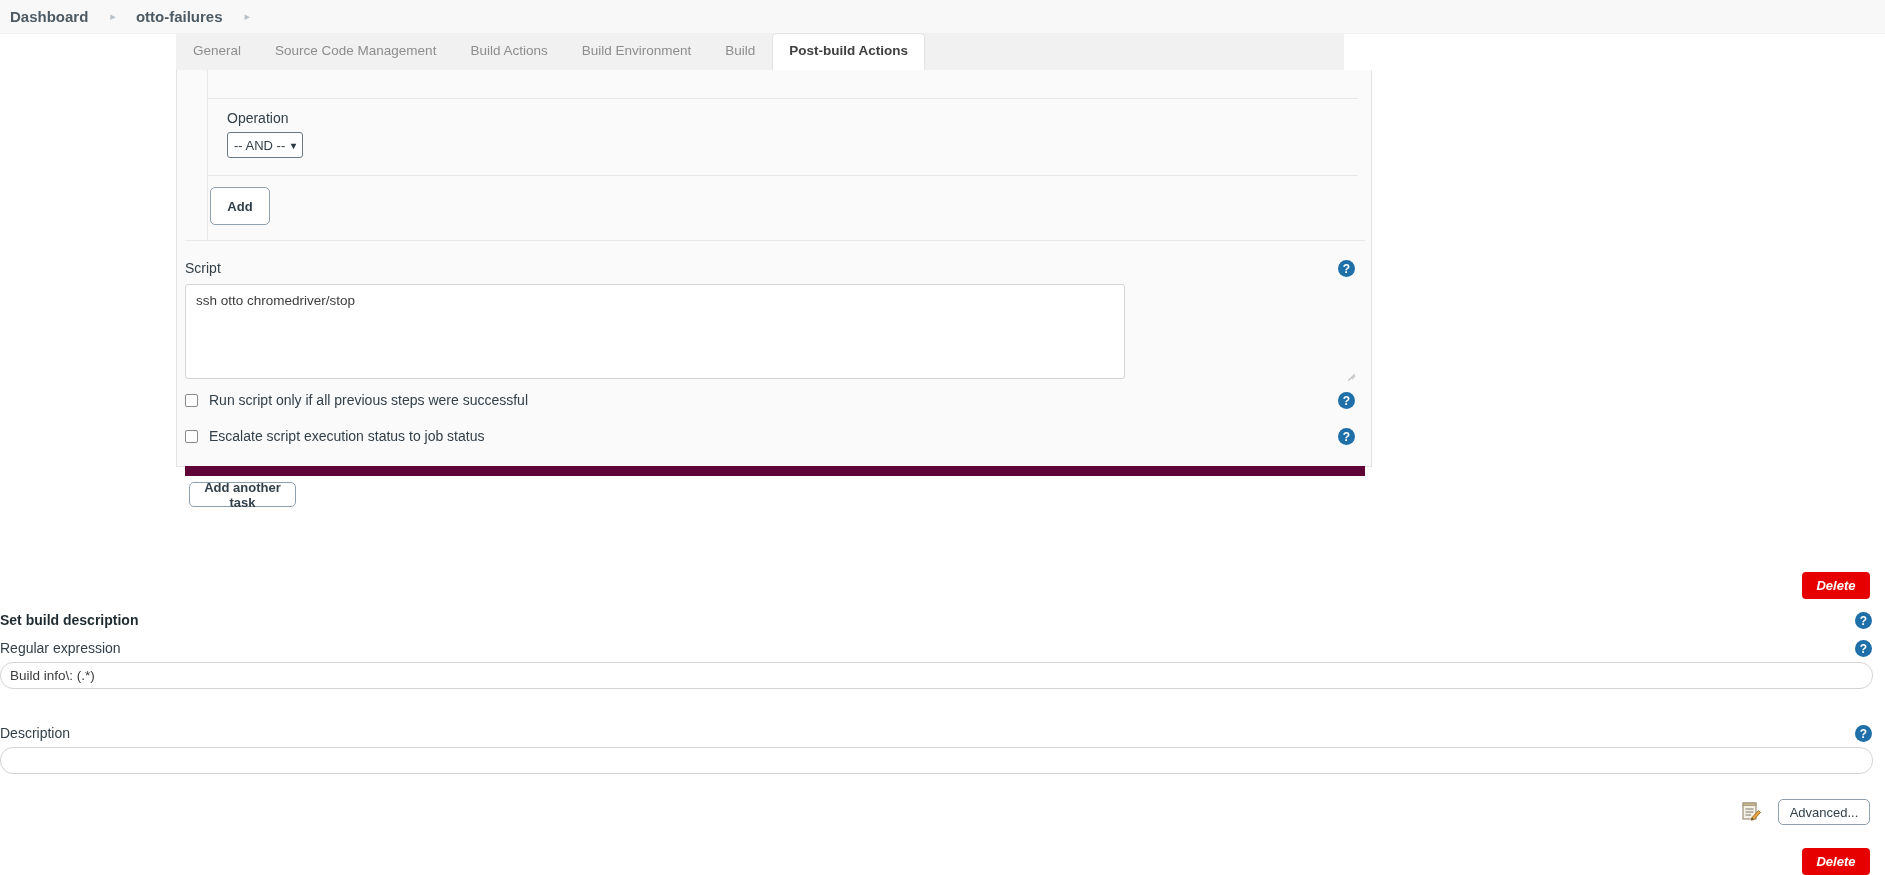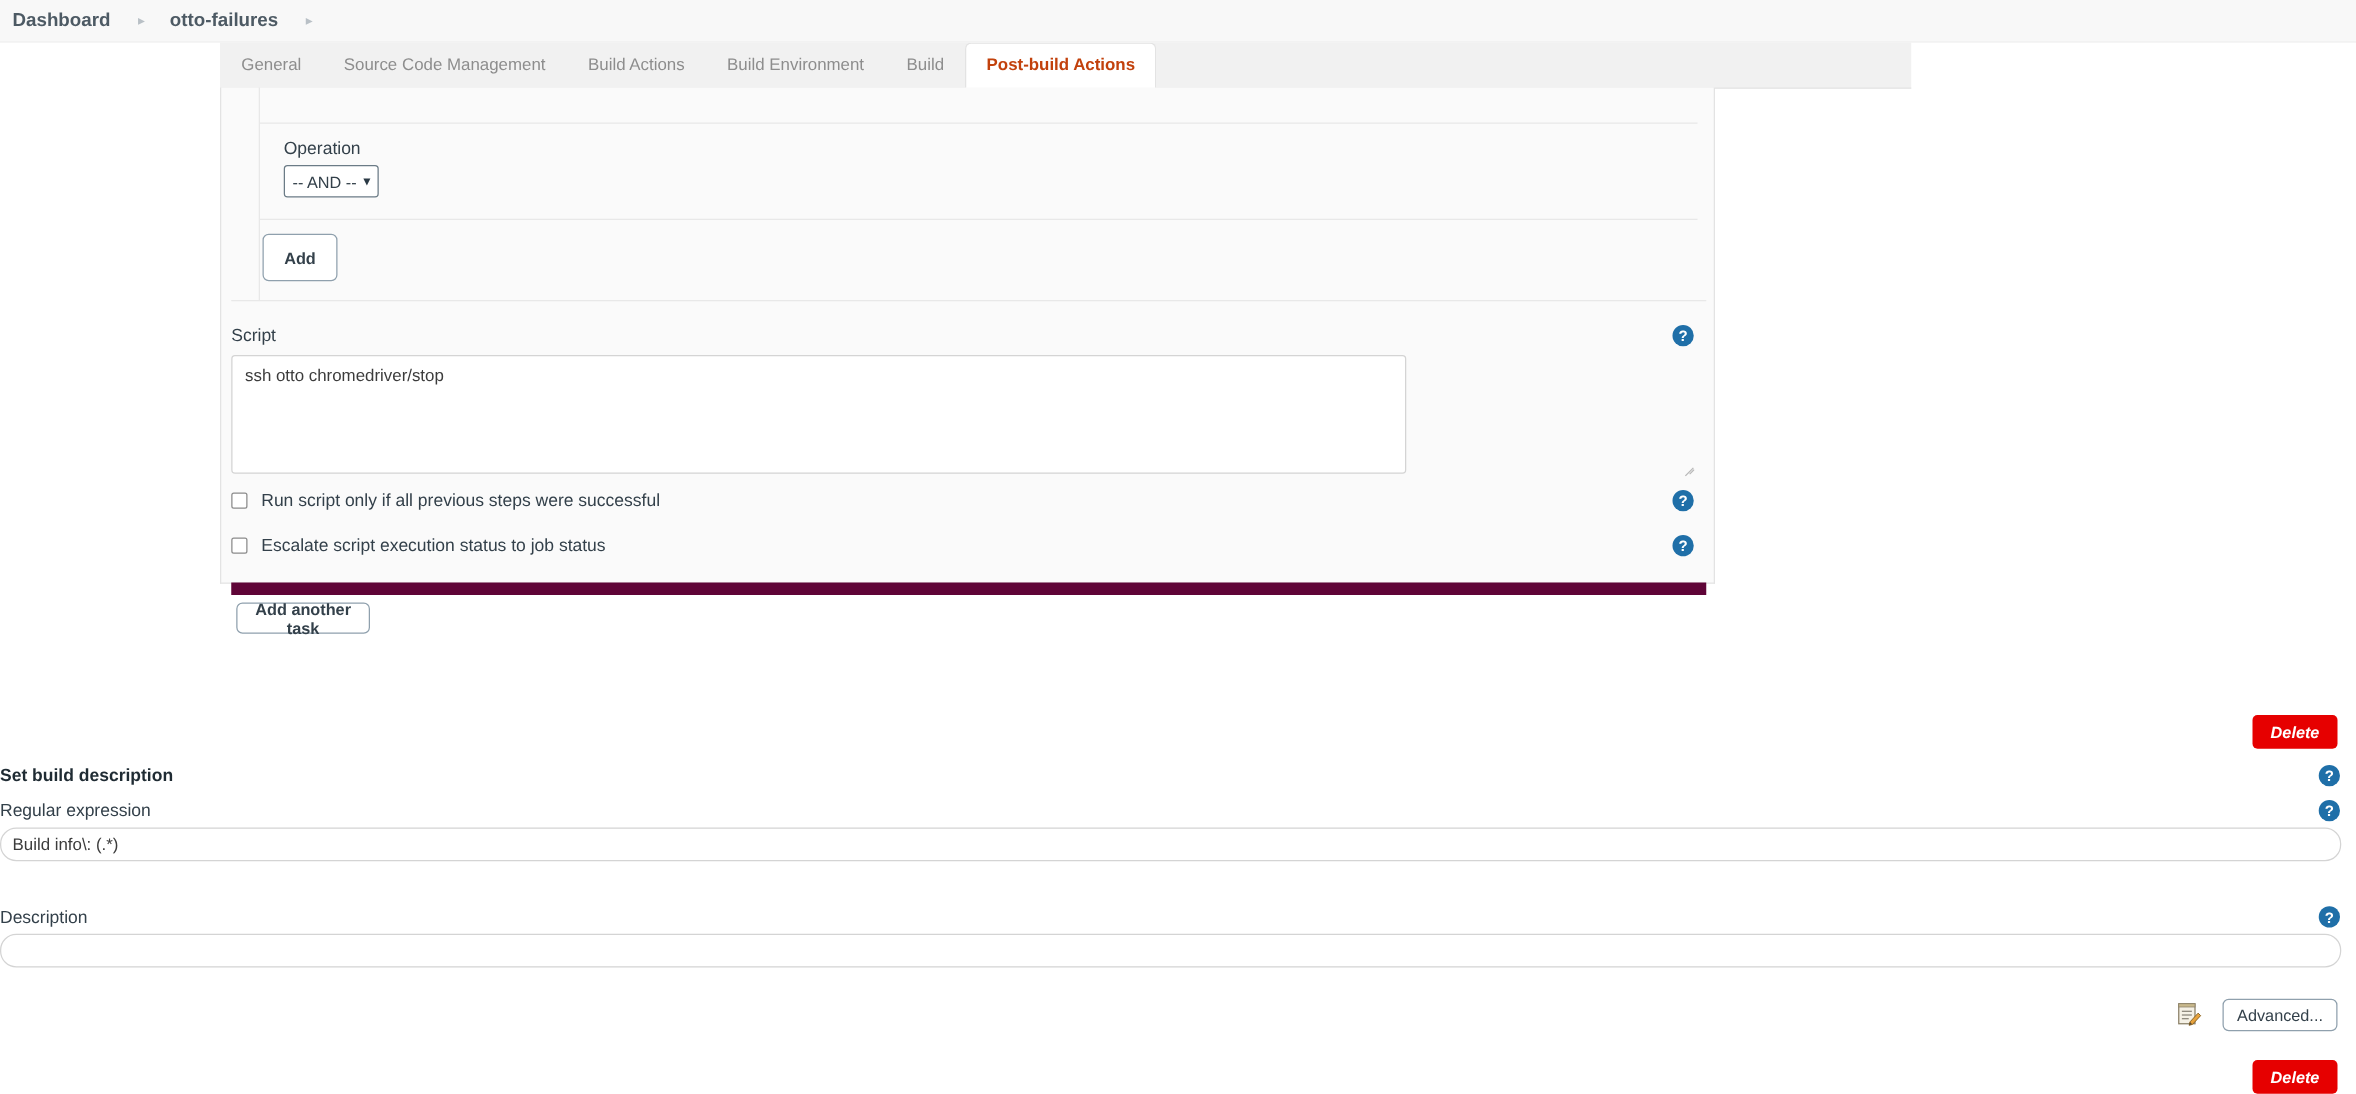--- a/index.html
+++ b/index.html
@@ -33,38 +33,38 @@
     font-size: 11px;
     padding: 0 16px 0 18px;
     user-select: none;
   }
 
   
   .config-wrap { position: relative; }
   .tabbar {
     position: absolute;
     left: 176px; top: 0;
-    width: 1353px;
+    width: 1168px;
     height: 37px;
     background: #f1f1f1;
     display: flex;
-    align-items: center;
+    align-items: flex-end;
     border-bottom: 1px solid #e3e3e3;
   }
   .tab {
     font-size: 13.5px;
     color: #8d8d8d;
     padding: 10px 17px 11px 17px;
     cursor: pointer;
     white-space: nowrap;
     line-height: 16px;
   }
   .tab.active {
     background: #fff;
-    color: #c2410c;
+    color: #404040;
     font-weight: bold;
     border: 1px solid #e3e3e3;
     border-bottom: 1px solid #fff;
     border-radius: 5px 5px 0 0;
     margin-bottom: -1px;
     padding: 9px 16px 11px 16px;
   }
 
   .panel {
     position: absolute;

